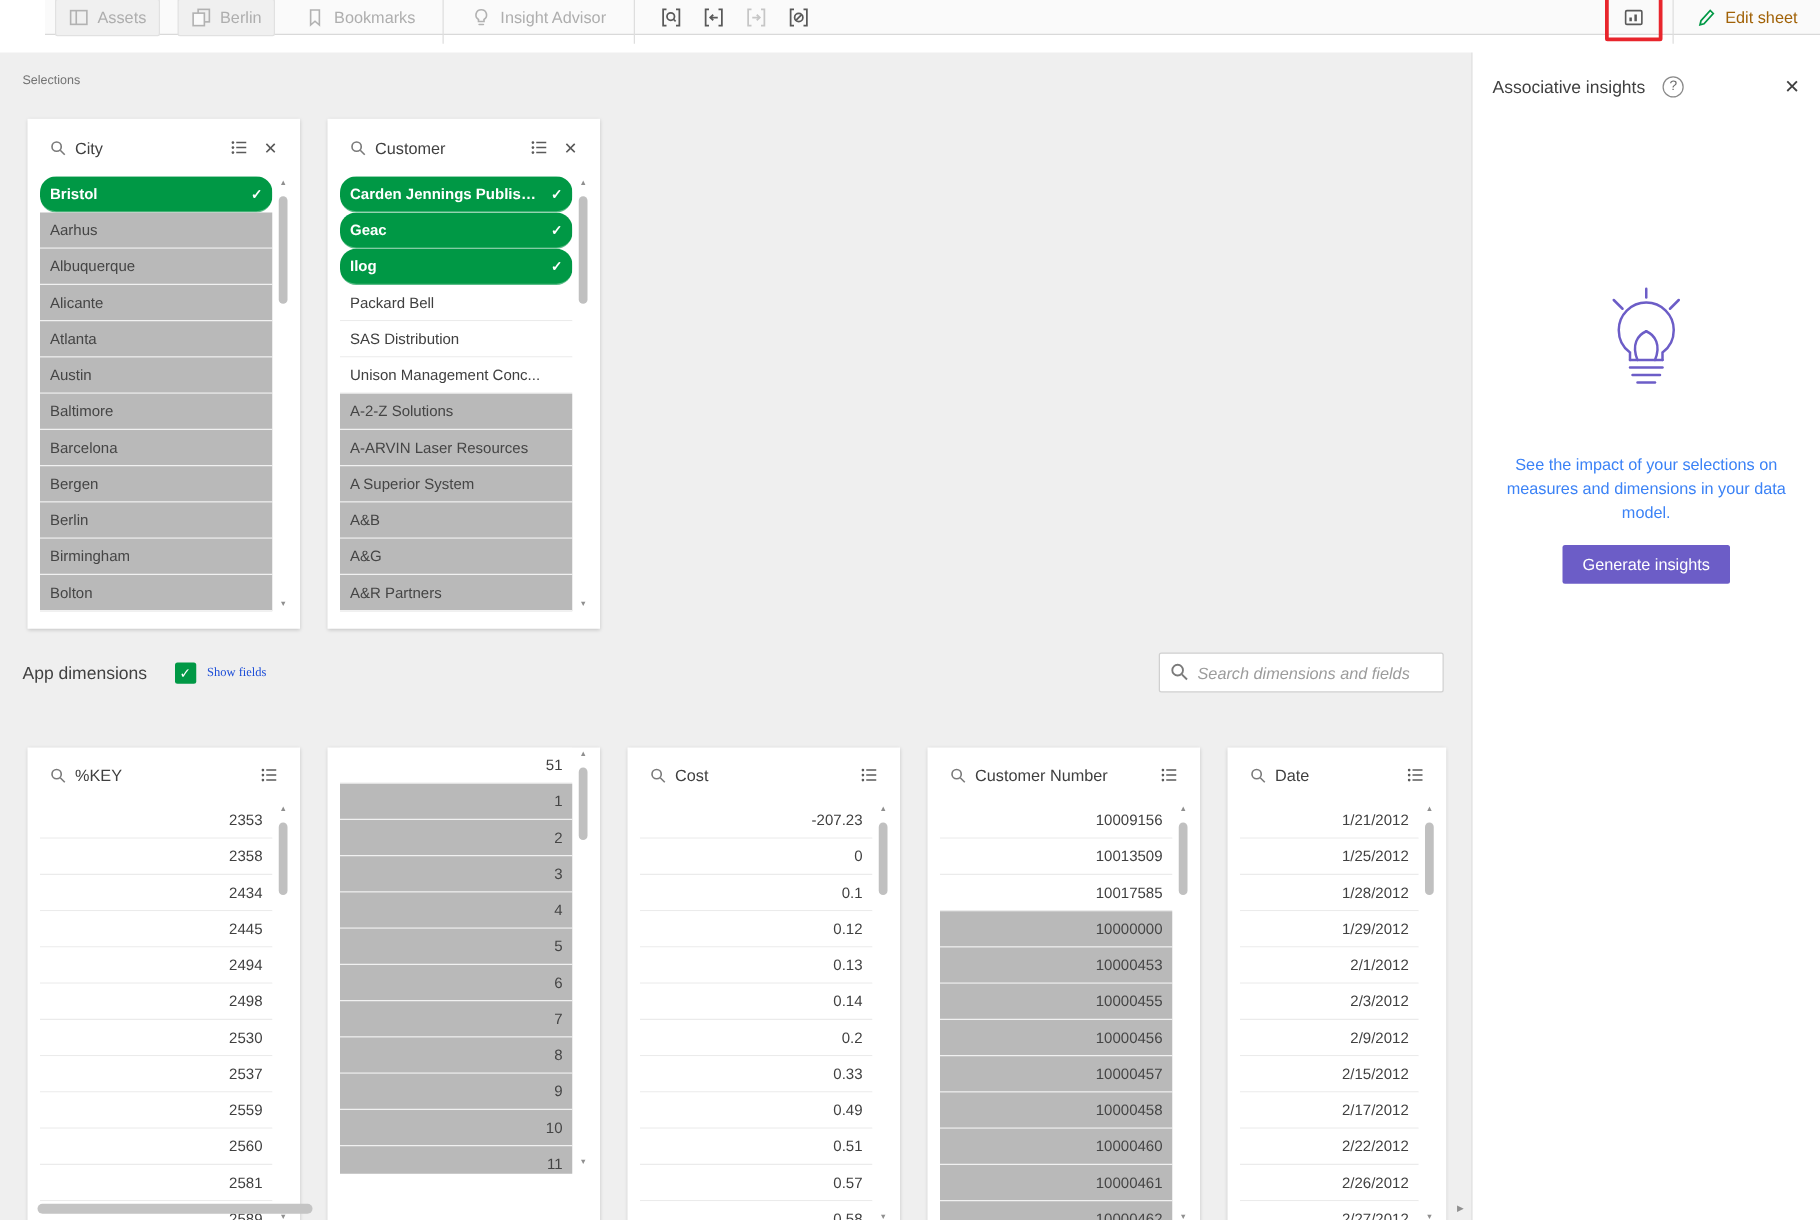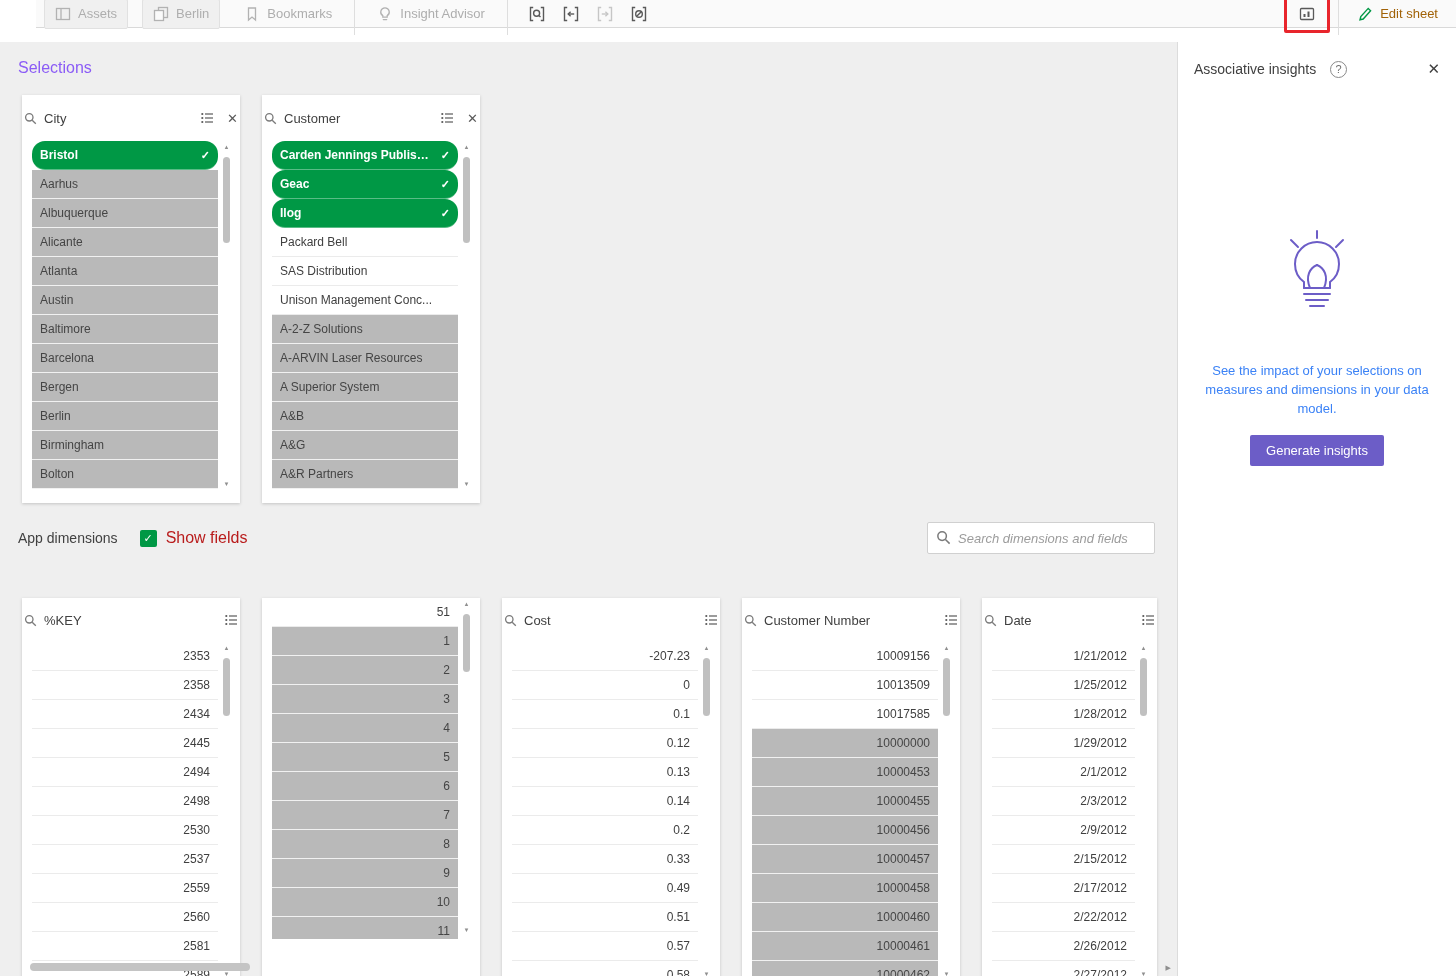--- a/index.html
+++ b/index.html
@@ -19,30 +19,30 @@
   .tb-iconbtn{width:34px;height:30px;display:flex;align-items:center;justify-content:center;background:none;border:none;cursor:pointer;}
   .ic-dark{color:#595959;}
   .ic-light{color:#c6c6c6;}
   .annotation{display:flex;align-items:center;justify-content:center;width:46px;height:38px;
     border:3px solid var(--annotation-red,#e8252c);border-radius:2px;}
   .pencil{color:var(--edit-pencil-green,#009845);display:flex;}
   .ticon{display:flex;align-items:center;}
 
   
   .main{position:absolute;top:42px;left:0;width:1177px;bottom:0;background:#efefef;overflow:hidden;}
-  .selections-title{position:absolute;top:17px;left:18px;font-size:16px;color:#8b5cf6;}
+  .selections-title{position:absolute;top:17px;left:18px;font-size:10px;color:#737373;}
 
   .card{background:#fff;box-shadow:0 1px 3px rgba(0,0,0,.18);flex:none;}
   .filter-row{position:absolute;top:53px;left:22px;display:flex;gap:22px;}
   .filter-card{width:218px;height:408px;}
   .panels-row{position:absolute;top:520px;left:22px;display:flex;gap:22px;margin-top:36px;}
   .panel{width:218px;height:390px;}
   .panel:last-child{width:175px;}
 
-  .lb-header{height:46px;display:flex;align-items:center;gap:7px;padding:0 2px;}
+  .lb-header{height:46px;display:flex;align-items:center;gap:7px;padding:0 18px;}
   .panel .lb-header{height:44px;}
   .lb-title{flex:1;font-size:13px;color:#404040;white-space:nowrap;overflow:hidden;}
   .sicon,.micon{display:flex;align-items:center;flex:none;}
   .xicon{font-size:13px;color:#595959;margin-left:6px;cursor:pointer;flex:none;}
 
   .lb-body{position:relative;overflow:hidden;margin:0 8px 0 10px;padding-right:14px;}
   .filter-card .lb-body{height:352px;}
   .panel .lb-body{height:341px;}
   .lb-rows{height:100%;overflow:hidden;}
 
@@ -66,21 +66,21 @@
   .varrow.down{bottom:0;}
   .vthumb{position:absolute;left:2px;width:7px;background:#c0c0c0;border-radius:4px;cursor:pointer;}
   .filter-card .vthumb{top:14px;height:86px;}
   .panel .vthumb{top:14px;height:58px;}
 
   
   .appdim-bar{position:absolute;top:478px;left:18px;right:22px;height:36px;display:flex;align-items:center;}
   .appdim-title{font-size:14px;color:#414141;}
   .chk{width:17px;height:17px;background:var(--selected-green,#009845);border-radius:2px;color:#fff;
     font-size:11px;display:flex;align-items:center;justify-content:center;margin:0 9px 0 22px;cursor:pointer;}
-  .chk-label{font-size:16px;color:#b91c1c;}
+  .chk-label{font-size:10px;color:#1d4ed8;font-family:Liberation Serif, serif;}
   .search-box{margin-left:auto;position:relative;width:228px;height:32px;}
   .search-box .sicon{position:absolute;left:9px;top:8px;}
   .search-input{width:100%;height:100%;border:1px solid #d0d0d0;border-radius:2px;background:#fff;
     padding:0 8px 0 30px;font-size:13px;font-family:inherit;color:#404040;outline:none;}
   .search-input::placeholder{font-style:italic;color:#9c9c9c;}
 
   
   .hscroll{position:absolute;left:6px;right:6px;bottom:4px;height:10px;}
   .hthumb{position:absolute;left:24px;top:1px;width:220px;height:8px;background:#c4c4c4;border-radius:4px;cursor:pointer;}
   .harrow{position:absolute;right:0;top:1px;font-size:7px;color:#8f8f8f;line-height:9px;cursor:pointer;}

